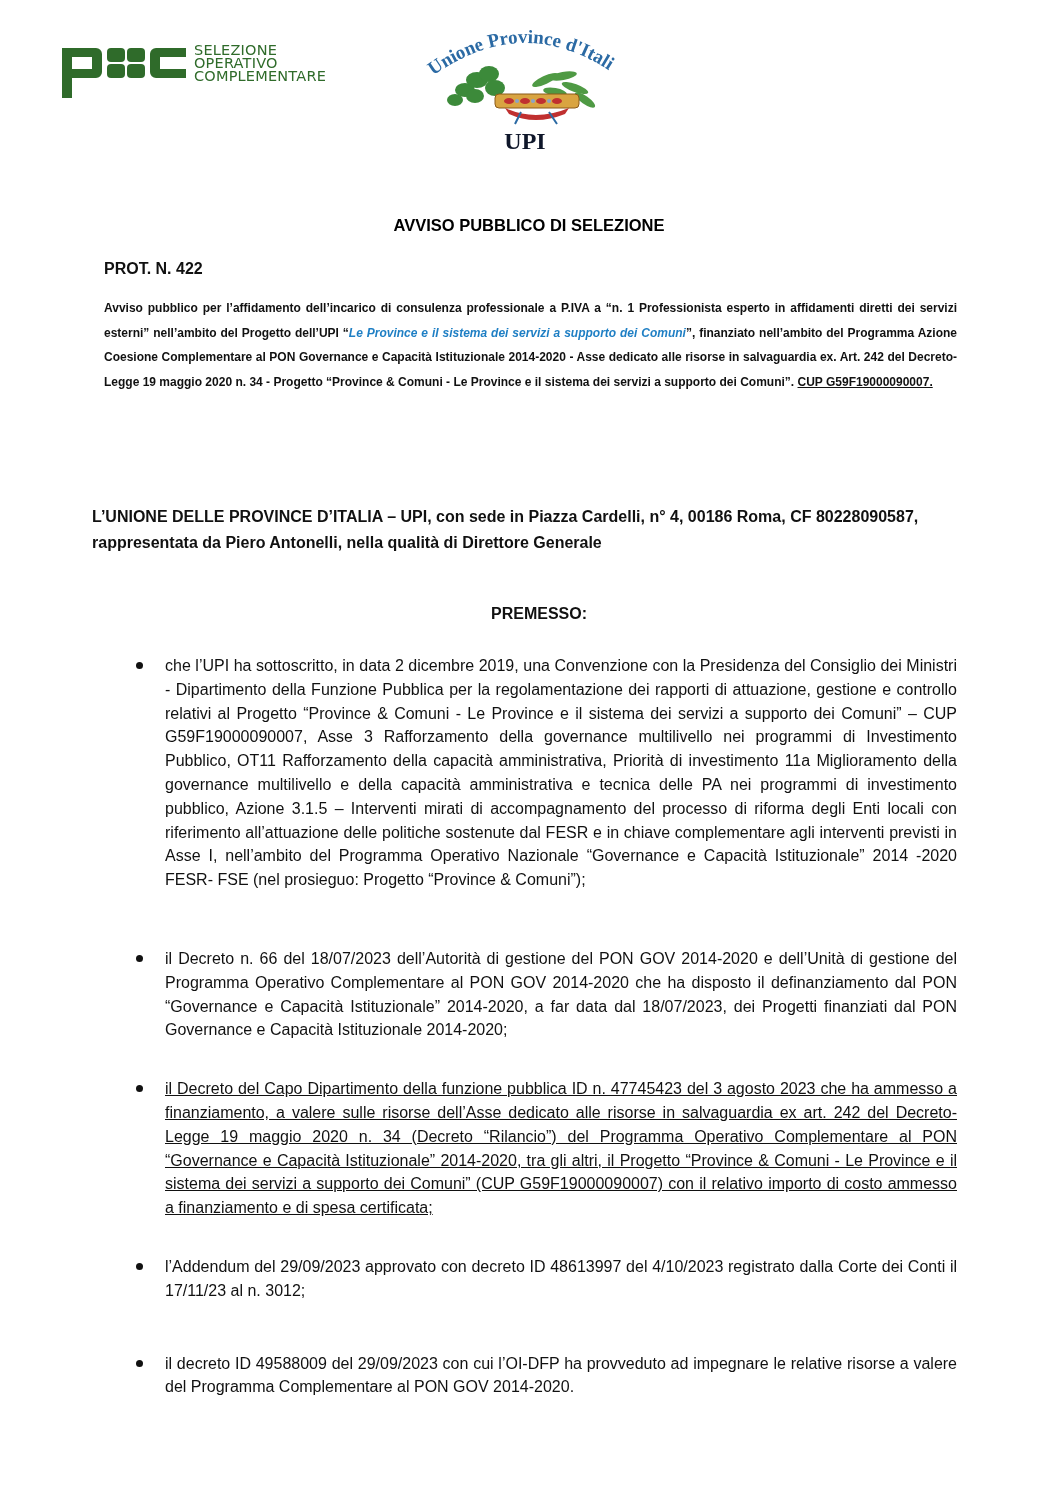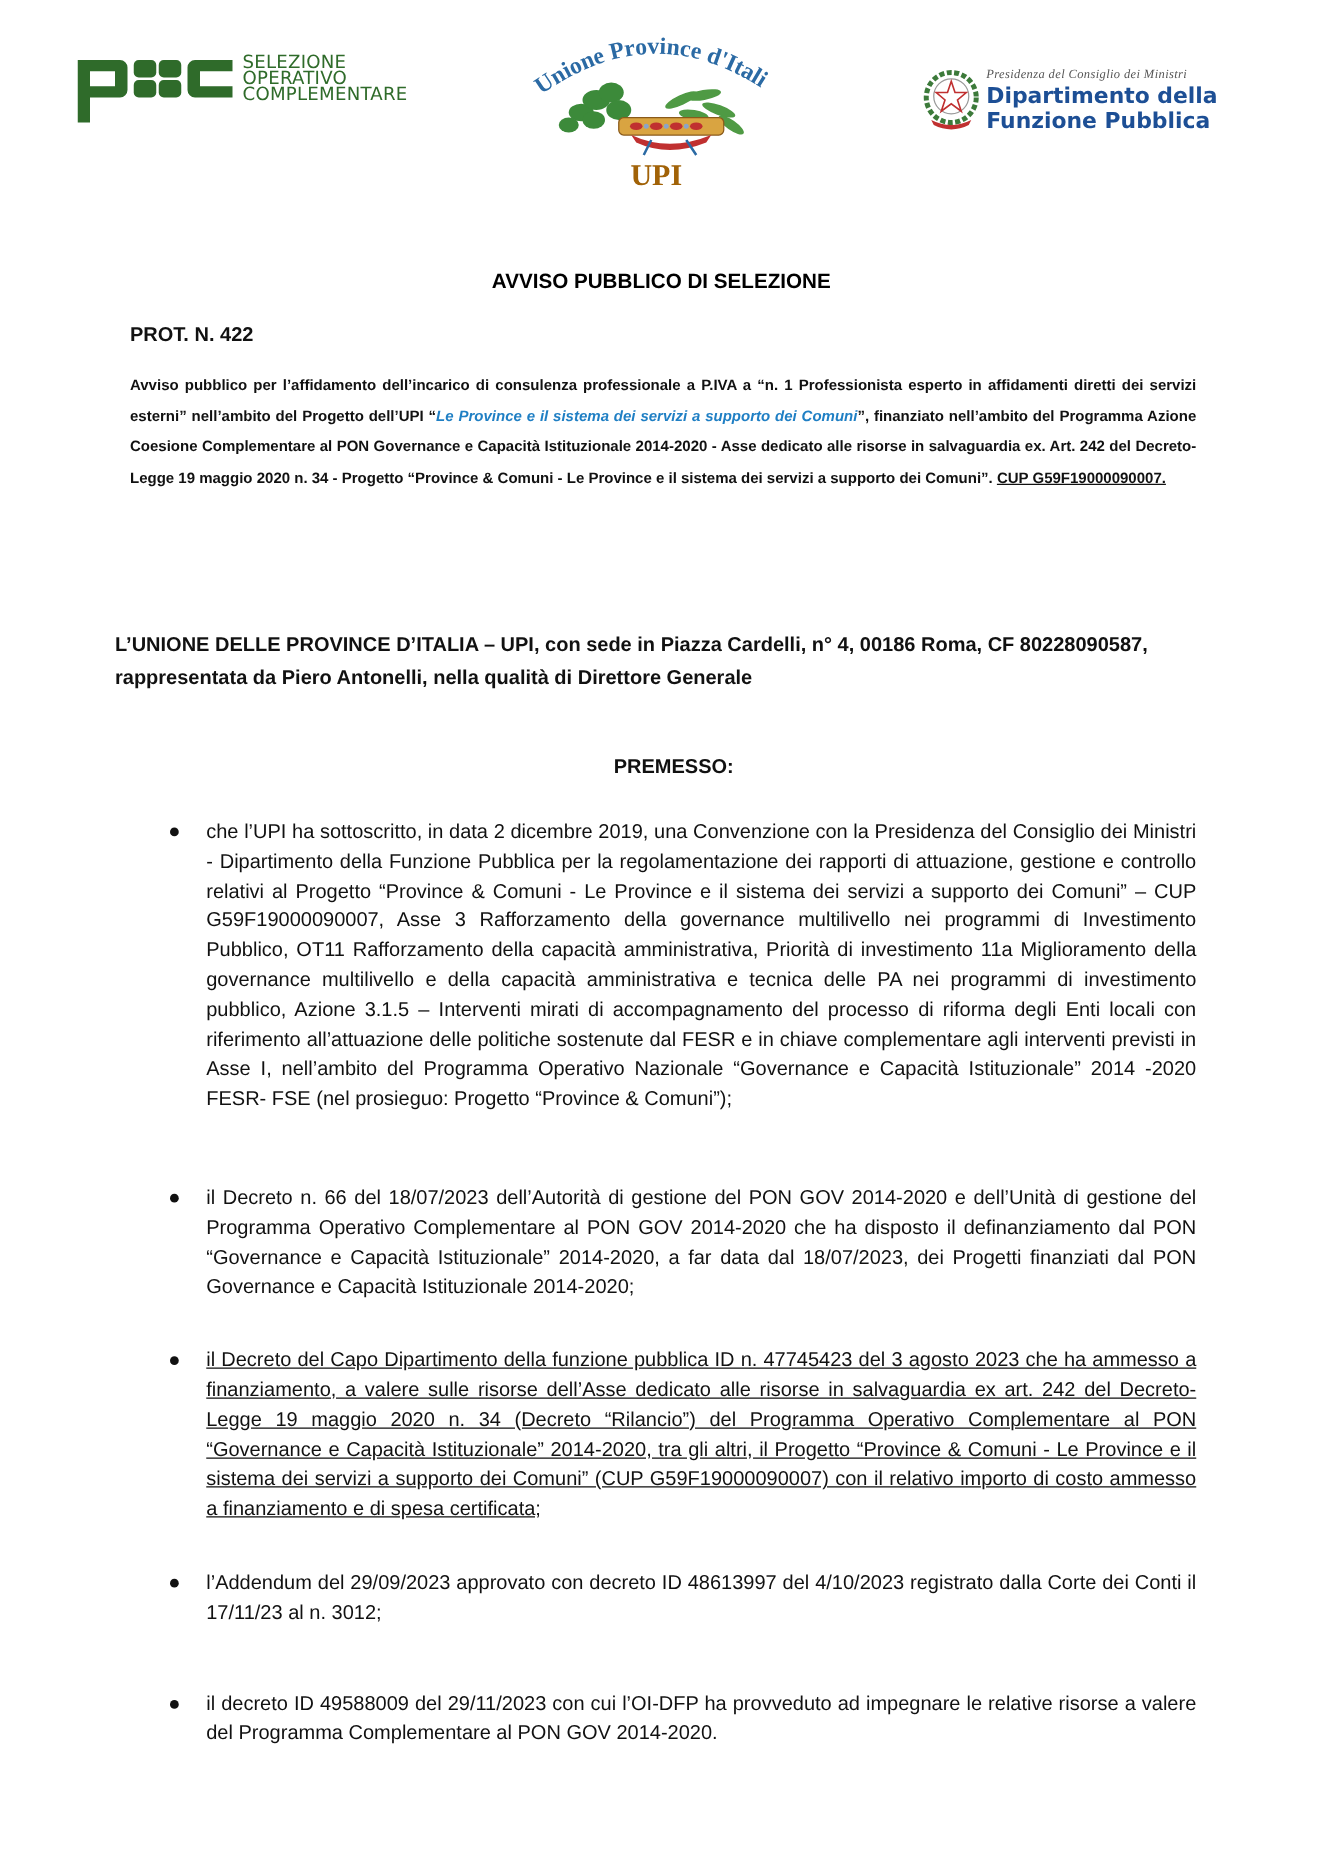--- a/index.html
+++ b/index.html
@@ -8,21 +8,21 @@
     .page { position: absolute; left: 0; top: 0; width: 1058px; height: 1497px; }
 
     
     .logo-poc { position: absolute; left: 62px; top: 44px; width: 270px; height: 56px; }
     .logo-poc svg { position: absolute; left: 0; top: 0; }
     .poc-text { position: absolute; left: 132px; top: 0px; font-family: "DejaVu Sans", sans-serif;
                 font-size: 14.5px; line-height: 13px; color: #2f6b2a; letter-spacing: 0.2px; }
     .logo-upi { position: absolute; left: 425px; top: 18px; width: 200px; height: 140px; }
     .upi-arc { position: absolute; left: 0; top: 0; }
     .upi-label { position: absolute; left: 0; width: 200px; top: 110px; text-align: center;
-                 font-family: "Liberation Serif", serif; font-weight: bold; font-size: 24px; color: #a16207; }
+                 font-family: "Liberation Serif", serif; font-weight: bold; font-size: 24px; color: #0f172a; }
     .logo-dfp { position: absolute; left: 737px; top: 52px; width: 240px; height: 60px; }
     .dfp-emblem { position: absolute; left: 0; top: 0; }
     .dfp-pres { position: absolute; left: 52px; top: 2px; font-family: "Liberation Serif", serif;
                 font-style: italic; font-size: 10px; color: #555; letter-spacing: 0.3px; }
     .dfp-name { position: absolute; left: 52px; top: 15px; font-family: "DejaVu Sans", sans-serif;
                 font-weight: bold; font-size: 17.5px; line-height: 20px; color: #1d4f95; }
 
     
     .title { position: absolute; left: 0; width: 1058px; top: 216px; text-align: center;
              color: #000000; font-weight: bold; font-size: 16.5px; }
@@ -102,44 +102,31 @@
       <ellipse cx="132" cy="83" rx="5" ry="3" fill="#c03030"></ellipse>
       <circle cx="92" cy="83" r="2" fill="#8aa4c8"></circle>
       <circle cx="108" cy="83" r="2" fill="#8aa4c8"></circle>
       <circle cx="124" cy="83" r="2" fill="#8aa4c8"></circle>
       <path d="M80 90 Q110 104 144 90 L140 96 Q110 108 84 96 z" fill="#c03030"></path>
       <path d="M96 94 L90 106 M124 94 L132 106" stroke="#2b6aa4" stroke-width="2"></path>
     </svg>
     <div class="upi-label">UPI</div>
   </div>
 
-  <div class="logo-dfp">
-    <svg class="dfp-emblem" width="48" height="56" viewBox="0 0 48 56">
-      <circle cx="24" cy="26" r="20" fill="none" stroke="#3c7a3a" stroke-width="4" stroke-dasharray="4 2"></circle>
-      <circle cx="24" cy="25" r="14" fill="#fff" stroke="#999" stroke-width="1"></circle>
-      <polygon points="24,13 27,22 36,22 29,28 32,37 24,31 16,37 19,28 12,22 21,22" fill="#fff" stroke="#c03030" stroke-width="1.3"></polygon>
-      <path d="M8 44 Q24 52 40 44 L38 48 Q24 55 10 48 z" fill="#c03030"></path>
-    </svg>
-    <div class="dfp-pres">Presidenza del Consiglio dei Ministri</div>
-    <div class="dfp-name">
-      <div>Dipartimento della</div>
-      <div>Funzione Pubblica</div>
-    </div>
-  </div>
 
   <div class="title">AVVISO PUBBLICO DI SELEZIONE</div>
   <div class="prot">PROT. N. 422</div>
 
   <div class="intro"><span>Avviso pubblico per l’affidamento dell’incarico di consulenza professionale a P.IVA a “n. 1 Professionista esperto in affidamenti diretti dei servizi esterni” nell’ambito del Progetto dell’UPI “</span><span class="ital">Le Province e il sistema dei servizi a supporto dei Comuni</span><span>”, finanziato nell’ambito del Programma Azione Coesione Complementare al PON Governance e Capacità Istituzionale 2014-2020 - Asse dedicato alle risorse in salvaguardia ex. Art. 242 del Decreto-Legge 19 maggio 2020 n. 34 - Progetto “Province &amp; Comuni - Le Province e il sistema dei servizi a supporto dei Comuni”. </span><span class="cup">CUP G59F19000090007.</span></div>
 
   <div class="upi-para">L’UNIONE DELLE PROVINCE D’ITALIA – UPI, con sede in Piazza Cardelli, n° 4, 00186 Roma, CF 80228090587, rappresentata da Piero Antonelli, nella qualità di Direttore Generale</div>
 
   <div class="premesso">PREMESSO:</div>
 
   <ul class="bullets">
     <li class="bullet b1"><span class="dot"></span><span>che l’UPI ha sottoscritto, in data 2 dicembre 2019, una Convenzione con la Presidenza del Consiglio dei Ministri - Dipartimento della Funzione Pubblica per la regolamentazione dei rapporti di attuazione, gestione e controllo relativi al Progetto “Province &amp; Comuni - Le Province e il sistema dei servizi a supporto dei Comuni” – CUP G59F19000090007, Asse 3 Rafforzamento della governance multilivello nei programmi di Investimento Pubblico, OT11 Rafforzamento della capacità amministrativa, Priorità di investimento 11a Miglioramento della governance multilivello e della capacità amministrativa e tecnica delle PA nei programmi di investimento pubblico, Azione 3.1.5 – Interventi mirati di accompagnamento del processo di riforma degli Enti locali con riferimento all’attuazione delle politiche sostenute dal FESR e in chiave complementare agli interventi previsti in Asse I, nell’ambito del Programma Operativo Nazionale “Governance e Capacità Istituzionale” 2014 -2020 FESR- FSE (nel prosieguo: Progetto “Province &amp; Comuni”);</span></li>
     <li class="bullet b2"><span class="dot"></span><span>il Decreto n. 66 del 18/07/2023 dell’Autorità di gestione del PON GOV 2014-2020 e dell’Unità di gestione del Programma Operativo Complementare al PON GOV 2014-2020 che ha disposto il definanziamento dal PON “Governance e Capacità Istituzionale” 2014-2020, a far data dal 18/07/2023, dei Progetti finanziati dal PON Governance e Capacità Istituzionale 2014-2020;</span></li>
     <li class="bullet b3"><span class="dot"></span><span>il Decreto del Capo Dipartimento della funzione pubblica ID n. 47745423 del 3 agosto 2023 che ha ammesso a finanziamento, a valere sulle risorse dell’Asse dedicato alle risorse in salvaguardia ex art. 242 del Decreto-Legge 19 maggio 2020 n. 34 (Decreto “Rilancio”) del Programma Operativo Complementare al PON “Governance e Capacità Istituzionale” 2014-2020, tra gli altri, il Progetto “Province &amp; Comuni - Le Province e il sistema dei servizi a supporto dei Comuni” (CUP G59F19000090007) con il relativo importo di costo ammesso a finanziamento e di spesa certificata;</span></li>
     <li class="bullet b4"><span class="dot"></span><span>l’Addendum del 29/09/2023 approvato con decreto ID 48613997 del 4/10/2023 registrato dalla Corte dei Conti il 17/11/23 al n. 3012;</span></li>
-    <li class="bullet b5"><span class="dot"></span><span>il decreto ID 49588009 del 29/11/2023 con cui l’OI-DFP ha provveduto ad impegnare le relative risorse a valere del Programma Complementare al PON GOV 2014-2020.</span></li>
+    <li class="bullet b5"><span class="dot"></span><span>il decreto ID 49588009 del 29/09/2023 con cui l’OI-DFP ha provveduto ad impegnare le relative risorse a valere del Programma Complementare al PON GOV 2014-2020.</span></li>
   </ul>
 
 </div>
 
 </body></html>

